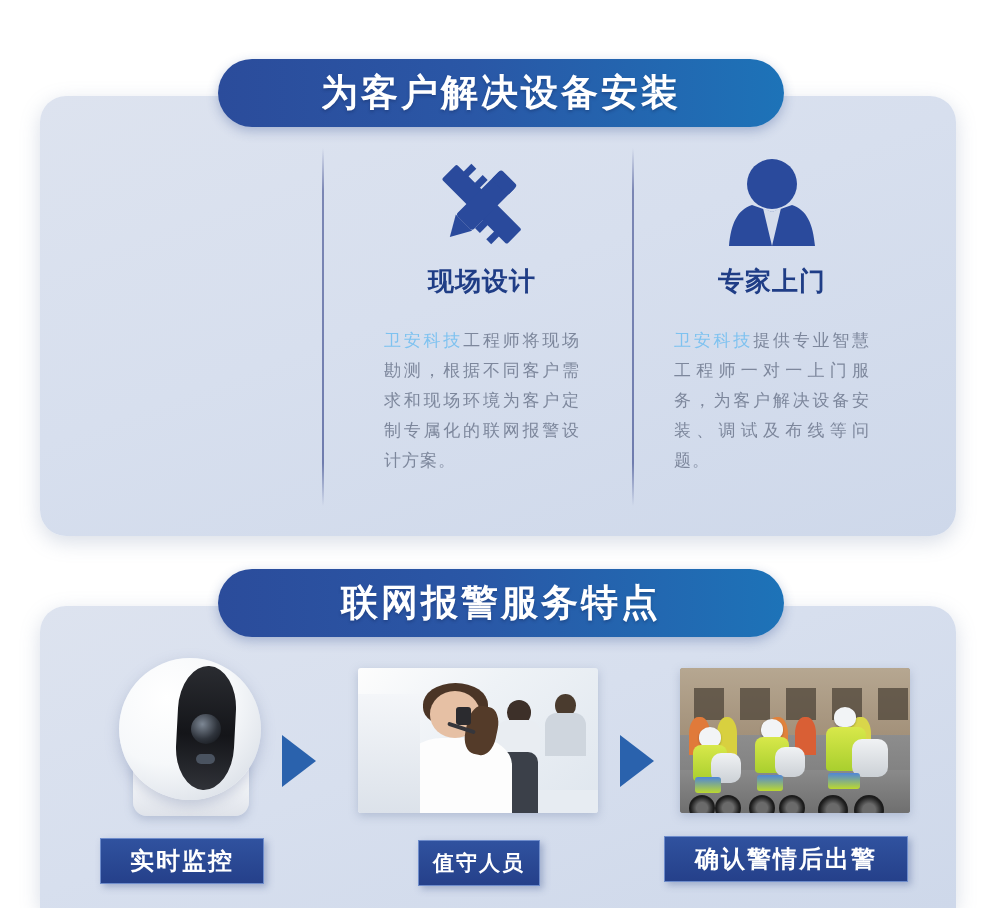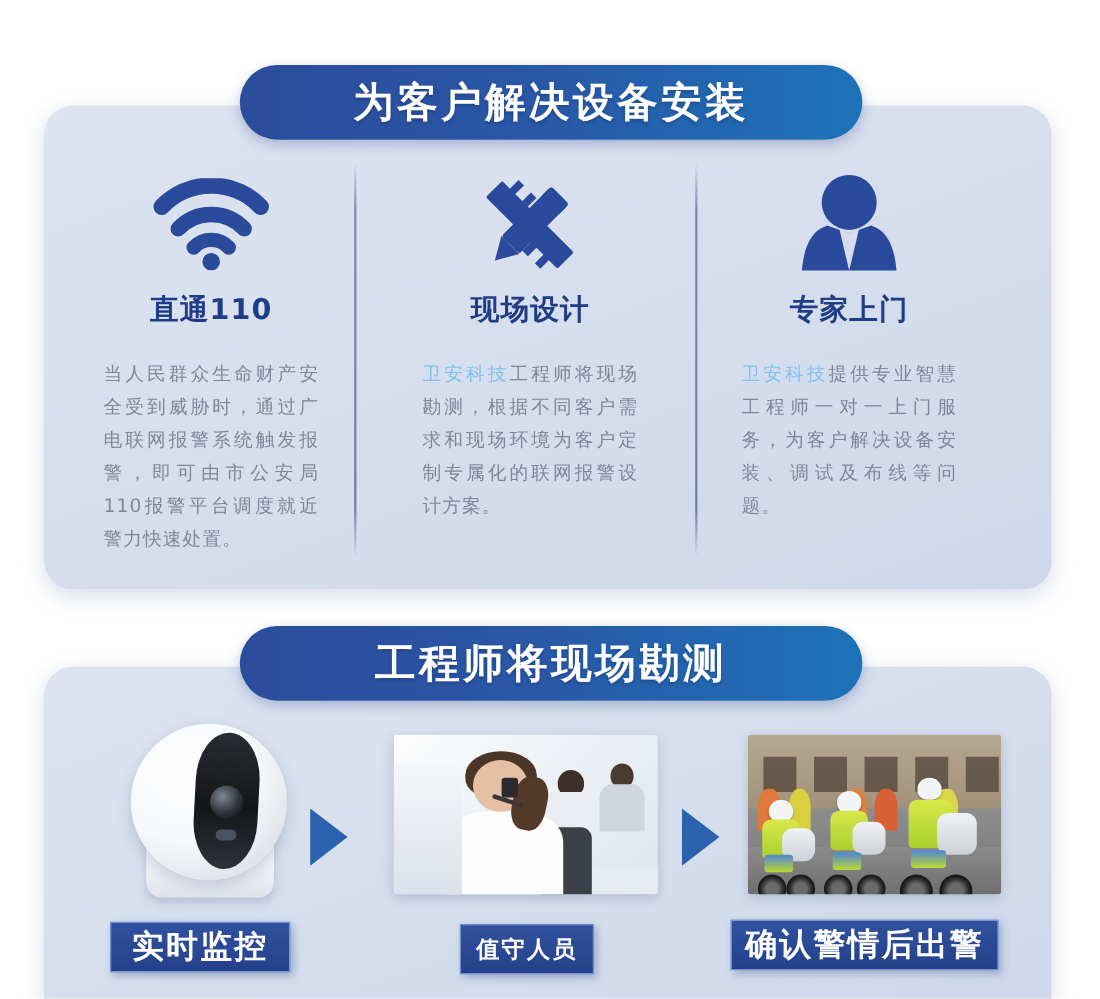--- a/index.html
+++ b/index.html
@@ -83,21 +83,21 @@
 
   
   .flow-label{
     position:absolute;height:44px;
     background:linear-gradient(180deg,#30529f 0%,#25408a 100%);
     border:1px solid #6e8ccb;
     display:flex;align-items:center;justify-content:center;
     box-shadow:3px 3px 7px rgba(90,110,160,.45);
   }
   .flow-label span{
-    color:#fff;font-size:29px;font-weight:bold;letter-spacing:2px;
+    color:#fff;font-size:24px;font-weight:bold;letter-spacing:2px;
     font-family:"DejaVu Sans","Liberation Sans",sans-serif;
   }
   #label-1{left:100px;top:838px;width:162px;}
   #label-2{left:418px;top:840px;width:120px;font-size:20px;}
   #label-3{left:664px;top:836px;width:242px;}
   #label-2 span{font-size:21px;}
 
   
   .cam-base{position:absolute;left:38px;top:104px;width:116px;height:62px;
     border-radius:10px 10px 14px 14px;
@@ -164,34 +164,20 @@
 
   <div class="card" id="card-features"></div>
 
   <div class="pill" id="pill-features">
     <span>为客户解决设备安装</span>
   </div>
 
   <div class="divider" id="div-1"></div>
   <div class="divider" id="div-2"></div>
 
-  <div class="col" id="col-1">
-    <div class="icon-wrap">
-      <svg width="106" height="84" viewBox="0 0 106 84">
-        <g fill="none" stroke="#2a4a9c" stroke-linecap="round">
-          <path d="M8 26 A62 62 0 0 1 98 26" stroke-width="15"></path>
-          <path d="M23 46 A41 41 0 0 1 83 46" stroke-width="14"></path>
-          <path d="M37 63 A22 22 0 0 1 69 63" stroke-width="13"></path>
-        </g>
-        <circle cx="53" cy="76" r="8" fill="#2a4a9c"></circle>
-      </svg>
-    </div>
-    <div class="col-title">直通110</div>
-    <div class="col-body"><span>当人民群众生命财产安全受到威胁时，通过广电联网报警系统触发报警，即可由市公安局110报警平台调度就近警力快速处置。</span></div>
-  </div>
 
   <div class="col" id="col-3">
     <div class="icon-wrap">
       <svg width="100" height="92" viewBox="0 0 100 92">
         <g fill="#2a4a9c">
           <circle cx="50" cy="26" r="25"></circle>
           <path d="M50 54 L30 47 C15 52 9 66 7 88 L93 88 C91 66 85 52 70 47 Z"></path>
         </g>
         <path d="M50 54 L41 50 L50 88 L59 50 Z" fill="#d5ddec"></path>
       </svg>
@@ -222,21 +208,21 @@
         </g>
       </svg>
     </div>
     <div class="col-title">现场设计</div>
     <div class="col-body"><span class="brand">卫安科技</span><span>工程师将现场勘测，根据不同客户需求和现场环境为客户定制专属化的联网报警设计方案。</span></div>
   </div>
 
   <div class="card" id="card-flow"></div>
 
   <div class="pill" id="pill-flow">
-    <span>工程师将现场勘测</span>
+    <span>联网报警服务特点</span>
   </div>
 
   <div class="flow-item" id="flow-1">
     <div class="cam-base"></div>
     <div class="cam-head"></div>
     <div class="cam-lensband"></div>
     <div class="cam-lens"></div>
     <div class="cam-ir"></div>
   </div>
 

